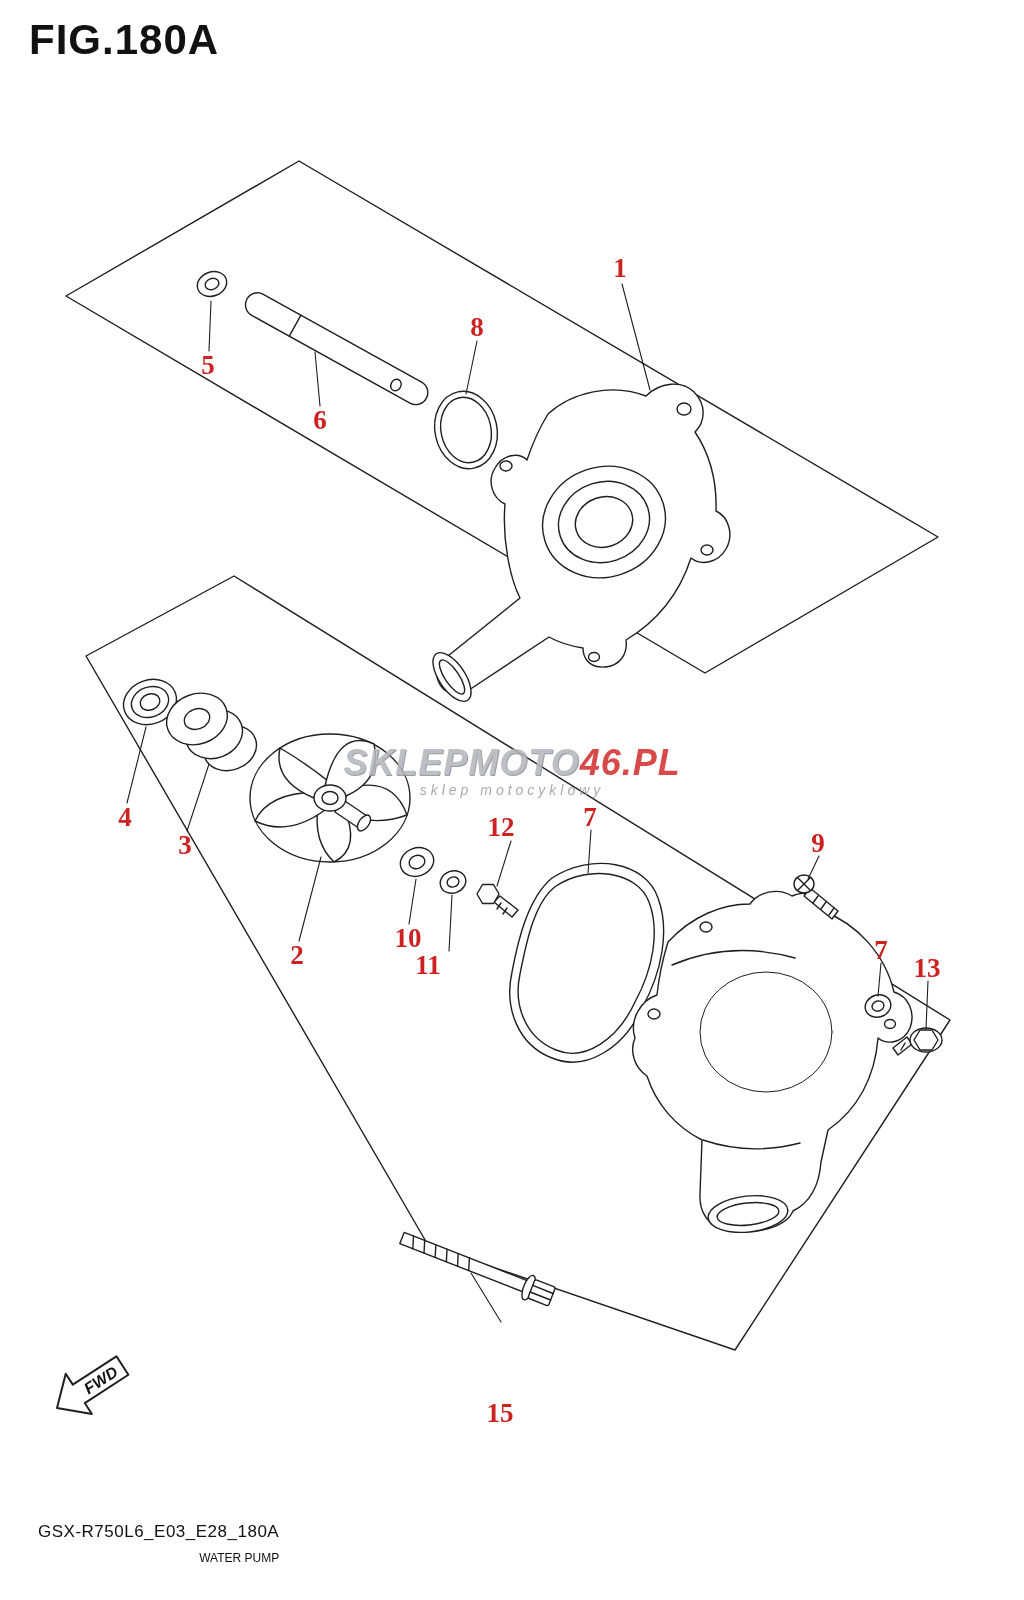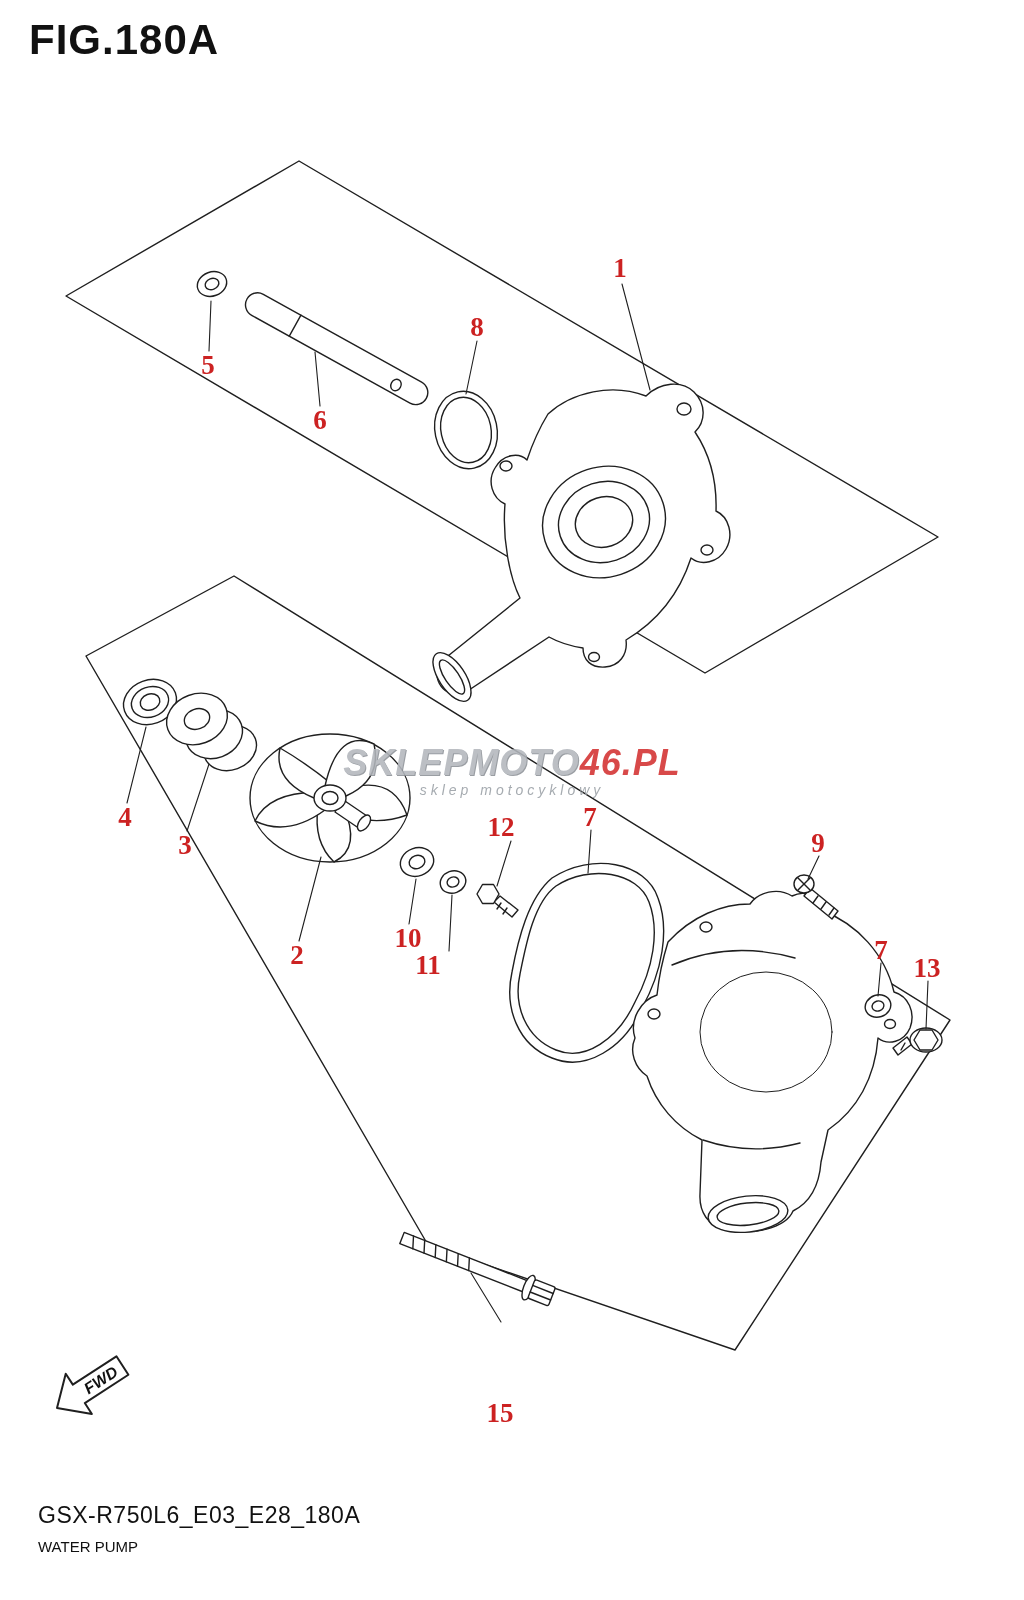--- a/index.html
+++ b/index.html
@@ -11,22 +11,22 @@
   .part-label{position:absolute;transform:translate(-50%,-50%);
               font-family:"Liberation Serif",serif;font-size:27px;font-weight:bold;
               color:#cc2222;line-height:1;}
   .watermark{position:absolute;left:512px;top:770px;transform:translate(-50%,-50%);
              text-align:center;white-space:nowrap;opacity:.88;pointer-events:none;}
   .wm-main{font-size:36px;font-weight:bold;font-style:italic;letter-spacing:1px;}
   .wm-gray{color:#b3b7bd;text-shadow:1px 1px 0 #8d9197;}
   .wm-red{color:#d33030;}
   .wm-tagline{margin-top:-2px;font-size:14px;font-style:italic;color:#9aa0a6;letter-spacing:4px;}
   .footer{position:absolute;left:38px;top:1502px;color:#111;}
-  .footer-code{font-size:23px;letter-spacing:.5px;}
-  .footer-name{font-size:15px;margin-top:9px;}
+  .footer-code{font-size:17px;letter-spacing:.5px;margin-top:20px;}
+  .footer-name{font-size:12px;margin-top:9px;text-align:right;}
 </style>
 </head>
 <body>
 
 <div class="canvas">
 
   <div class="fig-title">FIG.180A</div>
 
   <svg class="diagram-svg" width="1024" height="1600" viewBox="0 0 1024 1600">
     <g stroke="#1f1f1f" stroke-width="1.4" fill="none" stroke-linejoin="round" stroke-linecap="round">

